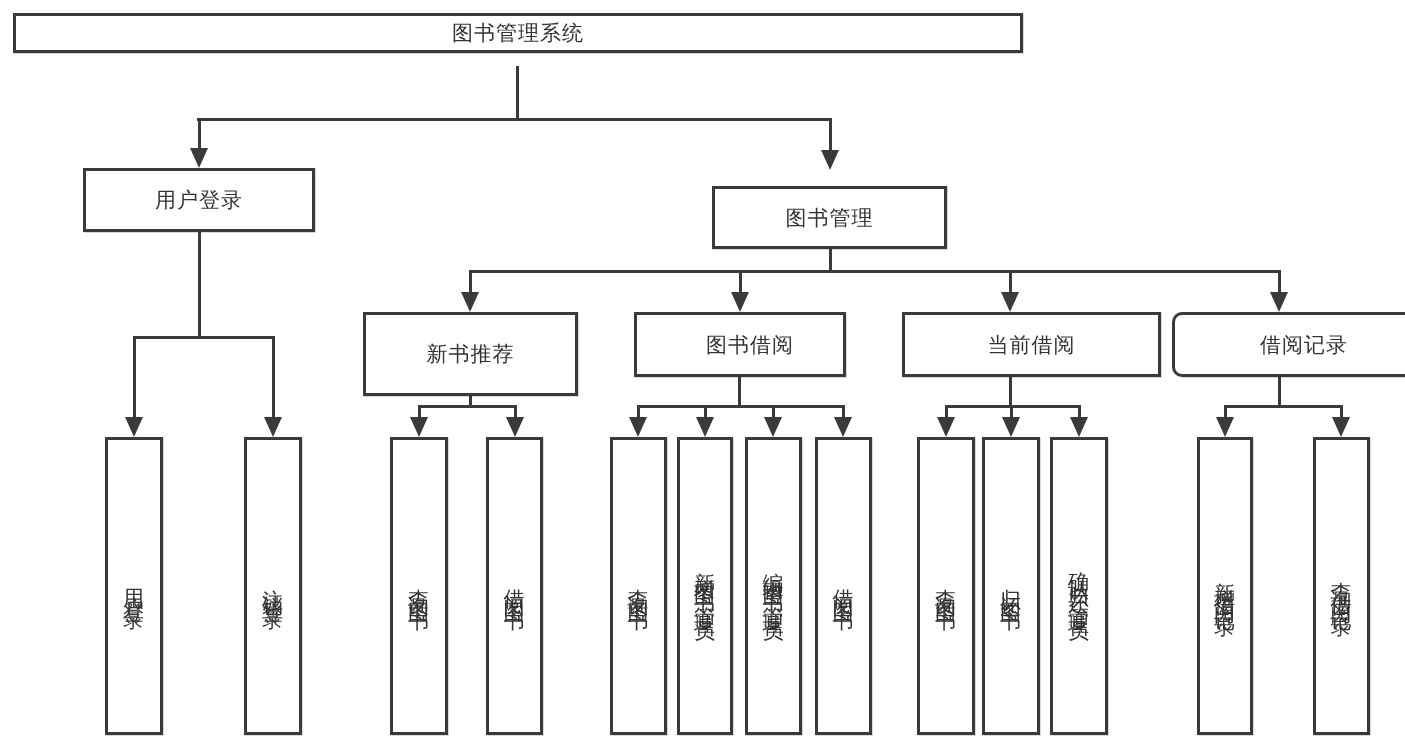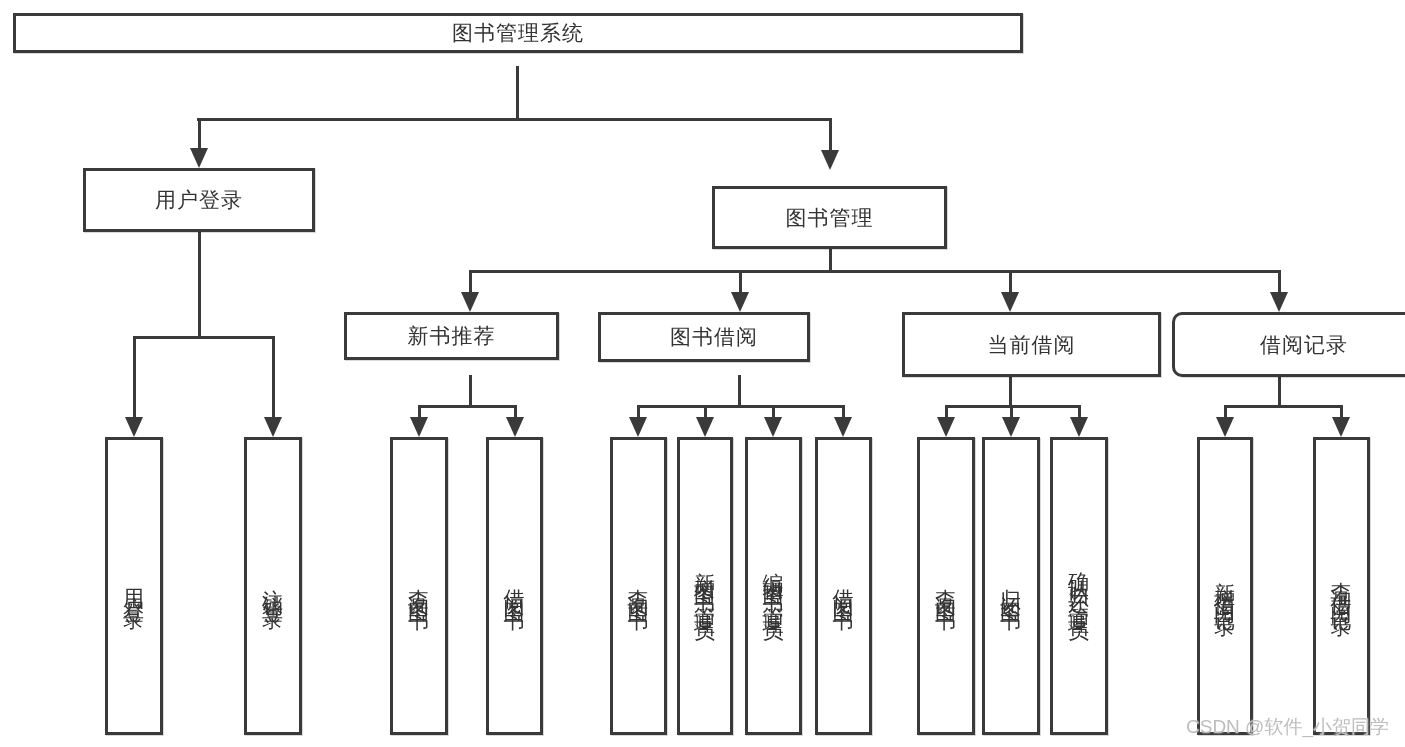--- a/index.html
+++ b/index.html
@@ -119,25 +119,25 @@
   </div>
 
   <div class="node" style="left:83px; top:168px; width:232px; height:64px;">
     <span>用户登录</span>
   </div>
 
   <div class="node" style="left:712px; top:170px; width:235px; height:63px;margin-top:16px;">
     <span>图书管理</span>
   </div>
 
-  <div class="node" style="left:344px; top:312px; width:215px; height:48px;">
+  <div class="node" style="left:363px; top:312px; width:215px; height:84px;">
     <span>新书推荐</span>
   </div>
 
-  <div class="node" style="left:598px; top:312px; width:212px; height:50px;padding-left:20px;">
+  <div class="node" style="left:634px; top:312px; width:212px; height:65px;padding-left:20px;">
     <span>图书借阅</span>
   </div>
 
   <div class="node" style="left:902px; top:312px; width:259px; height:65px;">
     <span>当前借阅</span>
   </div>
 
   <div class="node" style="left:1172px; top:312px; width:264px; height:65px;border-radius:10px;">
     <span>借阅记录</span>
   </div>
@@ -179,15 +179,14 @@
     <span>确认归还（管理员）</span>
   </div>
 
   <div class="node vert" style="left:1197px; top:437px; width:56px; height:298px;">
     <span>新增借阅记录</span>
   </div>
   <div class="node vert" style="left:1313px; top:437px; width:57px; height:298px;">
     <span>查询借阅记录</span>
   </div>
 
-  <div class="watermark">CSDN @软件_小贺同学</div>
 
 </div>
 
 </body></html>

